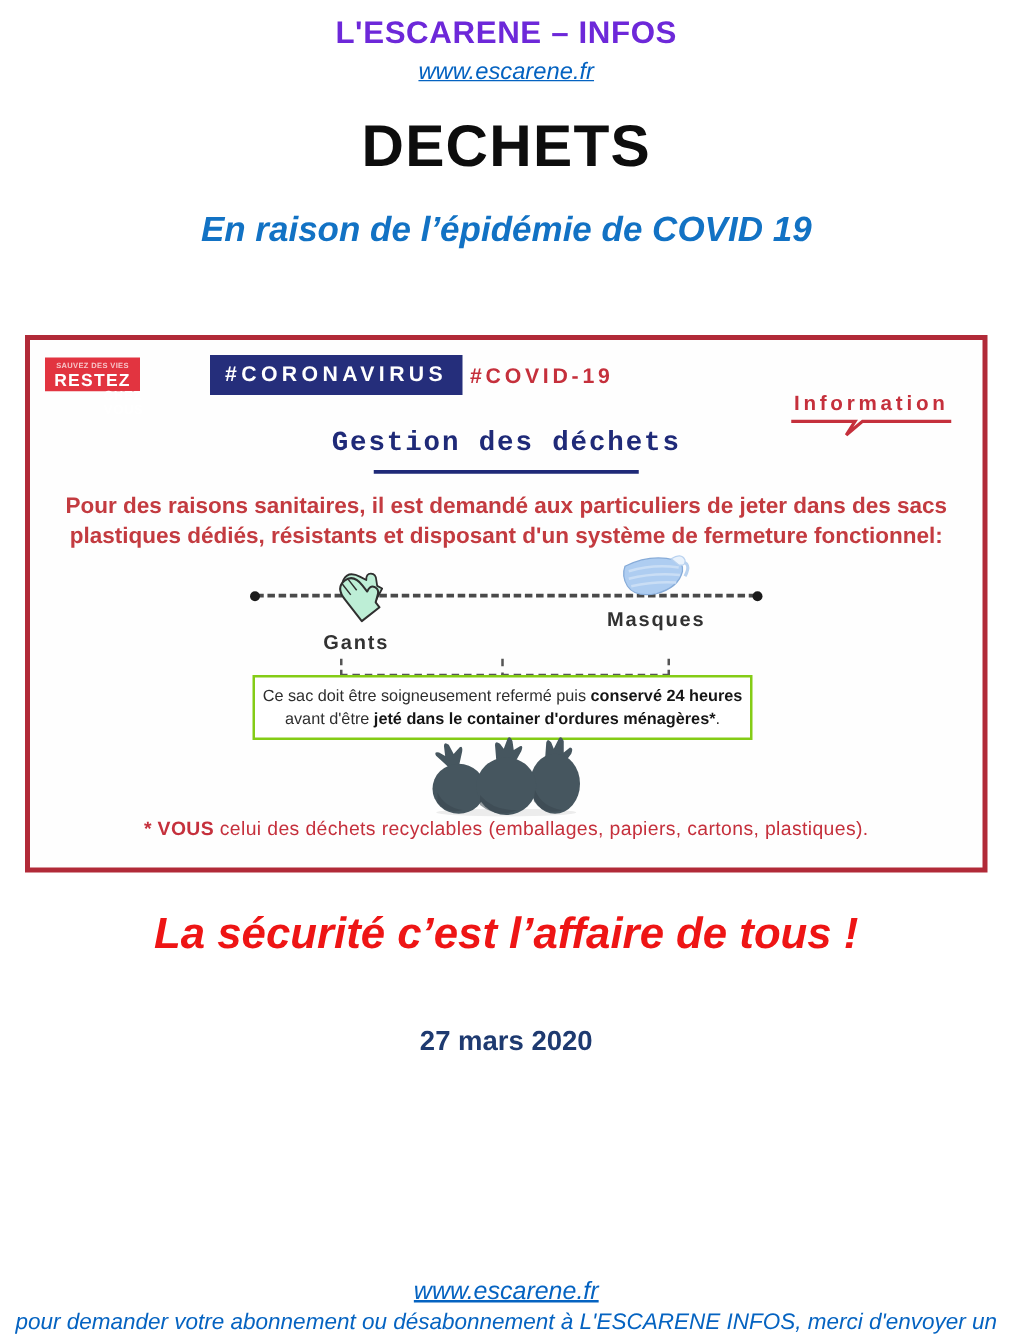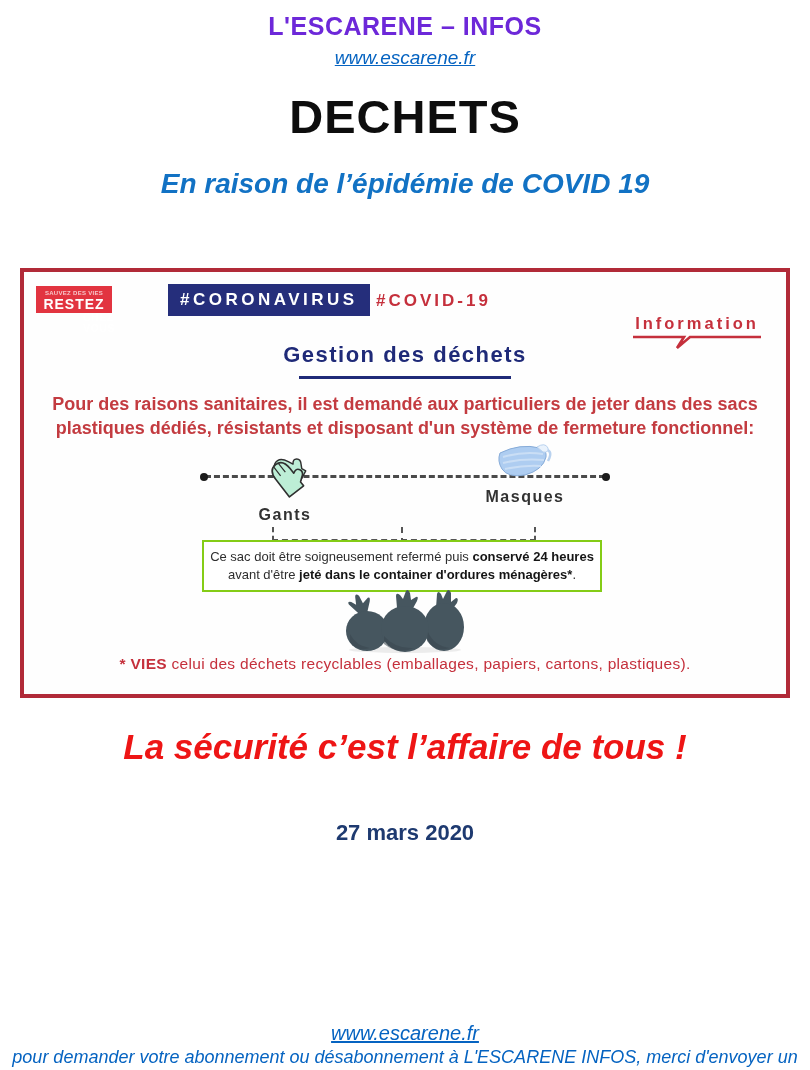--- a/index.html
+++ b/index.html
@@ -21,21 +21,21 @@
   .badge-line1{font-size:14px;font-weight:800;letter-spacing:1px;line-height:15px;margin-top:1px;}
   .badge-line2{font-size:10.5px;font-weight:800;letter-spacing:.5px;line-height:11px;padding-left:47px;}
   .tag-corona{position:absolute;left:144px;top:12px;background:#252e7b;color:#fff;
               font-size:17px;font-weight:700;letter-spacing:3.5px;padding:6px 12px;}
   .tag-covid{position:absolute;left:352px;top:19px;color:#c5303c;
              font-size:17px;font-weight:700;letter-spacing:3px;}
   .information{position:absolute;right:24px;top:42px;text-align:center;color:#c5303c;
                font-size:16.5px;font-weight:700;letter-spacing:3px;}
   .info-underline{display:block;margin-top:2px;}
   .section-title{position:absolute;top:70px;left:0;width:100%;text-align:center;
-                 color:#1f2a78;font-size:22px;font-weight:800;letter-spacing:1.5px;}
+                 color:#1f2a78;font-size:22px;font-weight:800;letter-spacing:1.5px;font-family:Liberation Mono, monospace;}
   .section-underline{position:absolute;top:104px;left:50%;transform:translateX(-50%);
                      width:212px;height:3px;background:#1f2a78;}
   .intro{position:absolute;top:120px;left:0;width:100%;text-align:center;color:#c33b40;
          font-size:18px;font-weight:600;line-height:24px;}
   .dotline{position:absolute;left:181px;top:203px;width:400px;height:0;
            border-top:3px dashed #4a4a4a;}
   .dotline::before,.dotline::after{content:"";position:absolute;top:-5px;width:8px;height:8px;
            border-radius:50%;background:#1b1b1b;}
   .dotline::before{left:-5px;} .dotline::after{right:-5px;}
   .icon-item{position:absolute;width:100px;text-align:center;z-index:2;}
@@ -153,21 +153,21 @@
         <ellipse cx="65" cy="43" rx="24" ry="23"></ellipse>
       </g>
       <g fill="#3a474f" opacity="0.55">
         <path d="M10 48 Q16 60 30 62 Q18 66 10 56 Z"></path>
         <path d="M44 50 Q55 63 74 62 Q58 69 44 58 Z"></path>
         <path d="M88 46 Q94 60 110 62 Q96 67 87 55 Z"></path>
       </g>
     </svg>
 
     <div class="footnote">
-      <b>* VIES</b><span> celui des déchets recyclables (emballages, papiers, cartons, plastiques).</span>
+      <b>* VOUS</b><span> celui des déchets recyclables (emballages, papiers, cartons, plastiques).</span>
     </div>
   </div>
 
   <div class="closing">La sécurité c’est l’affaire de tous !</div>
   <div class="date-line">27 mars 2020</div>
 
   <div class="footer">
     <div><a class="site-link footer-link">www.escarene.fr</a></div>
     <div class="footer-note">pour demander votre abonnement ou désabonnement à L'ESCARENE INFOS, merci d'envoyer un email à mairie@escarene.fr</div>
   </div>

